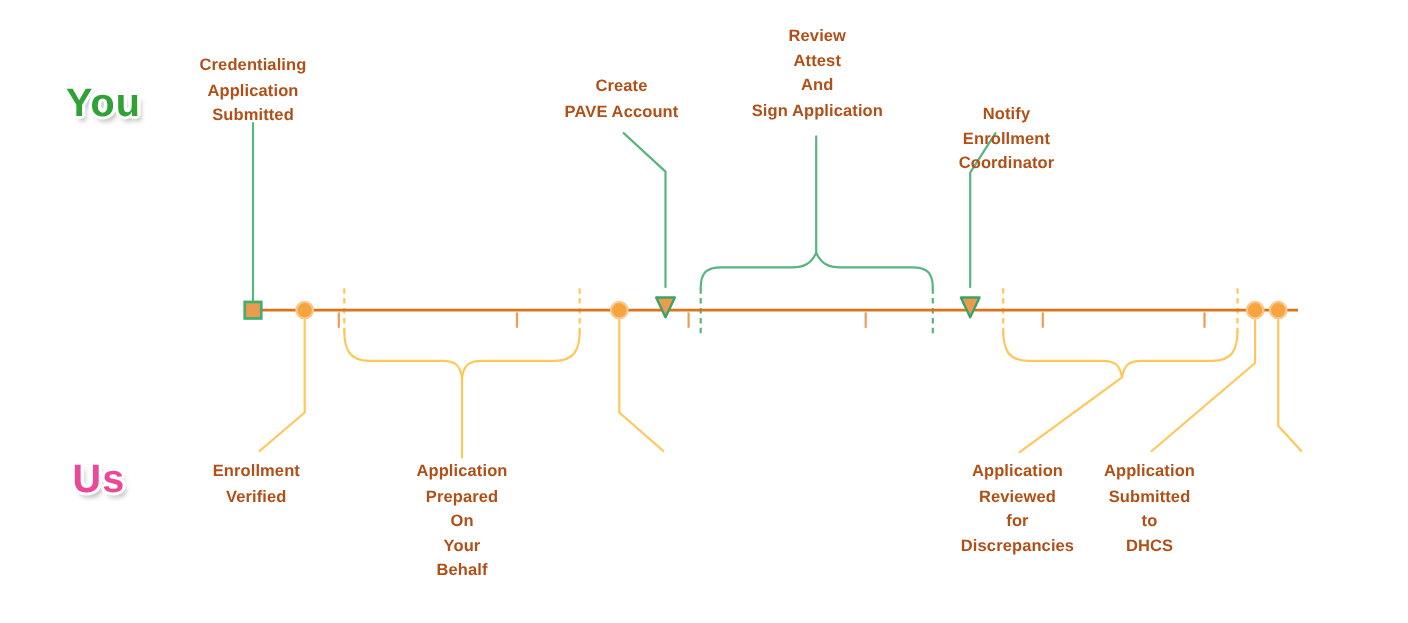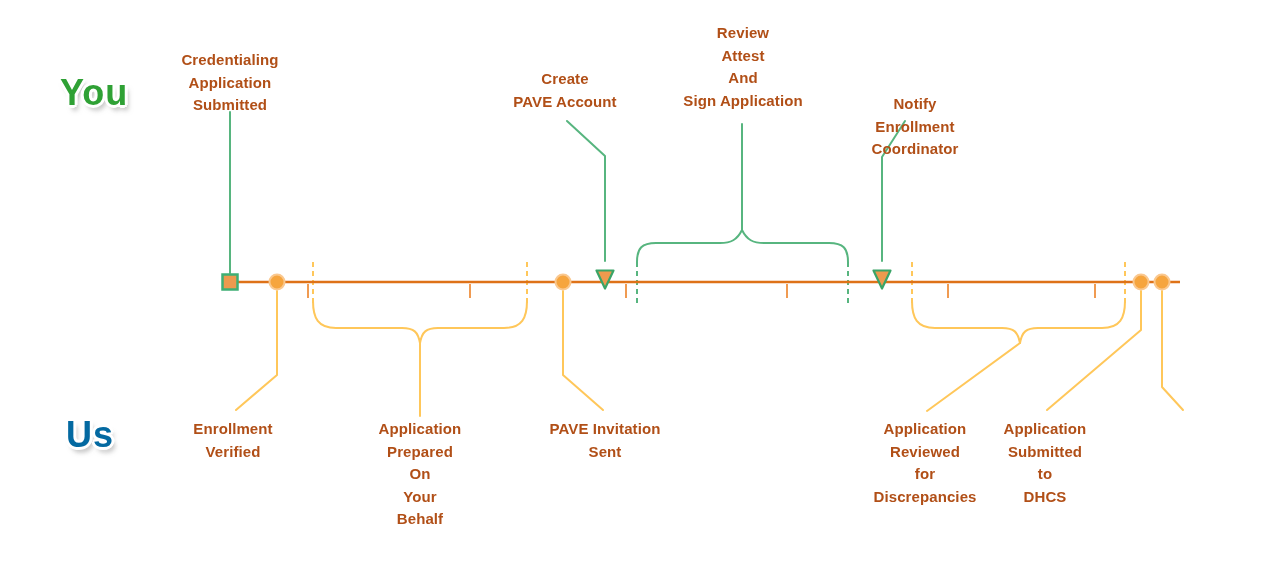--- a/index.html
+++ b/index.html
@@ -14,21 +14,21 @@
     letter-spacing:.1px;
   }
   .lane-label{
     position:absolute;font-size:36px;font-weight:bold;letter-spacing:1px;
     text-shadow:
       -2px -2px 0 #fff, 2px -2px 0 #fff, -2px 2px 0 #fff, 2px 2px 0 #fff,
       0 -3px 0 #fff, 0 3px 0 #fff, -3px 0 0 #fff, 3px 0 0 #fff,
       3px 5px 5px rgba(130,130,130,.6);
   }
   .lane-you{color:#2FA135;}
-  .lane-us{color:#0369a1;}
+  .lane-us{color:#ec4899;}
 </style>
 </head>
 <body>
 
 <div class="stage">
 
   <svg class="layer" width="1280" height="566" viewBox="0 0 1280 566">
 
     <g fill="none" stroke-width="2" stroke-dasharray="5 4" stroke="#FFC75A">
       <line x1="313" y1="262" x2="313" y2="303"></line>
@@ -106,22 +106,20 @@
 Enrollment
 Coordinator</div>
 
   <div class="event-label" style="left:173px;top:418px;width:120px;">Enrollment
 Verified</div>
   <div class="event-label" style="left:355px;top:418px;width:130px;">Application
 Prepared
 On
 Your
 Behalf</div>
-  <div class="event-label" style="left:530px;top:418px;width:150px;">PAVE Invitation
-Sent</div>
   <div class="event-label" style="left:850px;top:418px;width:150px;">Application
 Reviewed
 for
 Discrepancies</div>
   <div class="event-label" style="left:987px;top:418px;width:116px;">Application
 Submitted
 to
 DHCS</div>
 
 </div>

